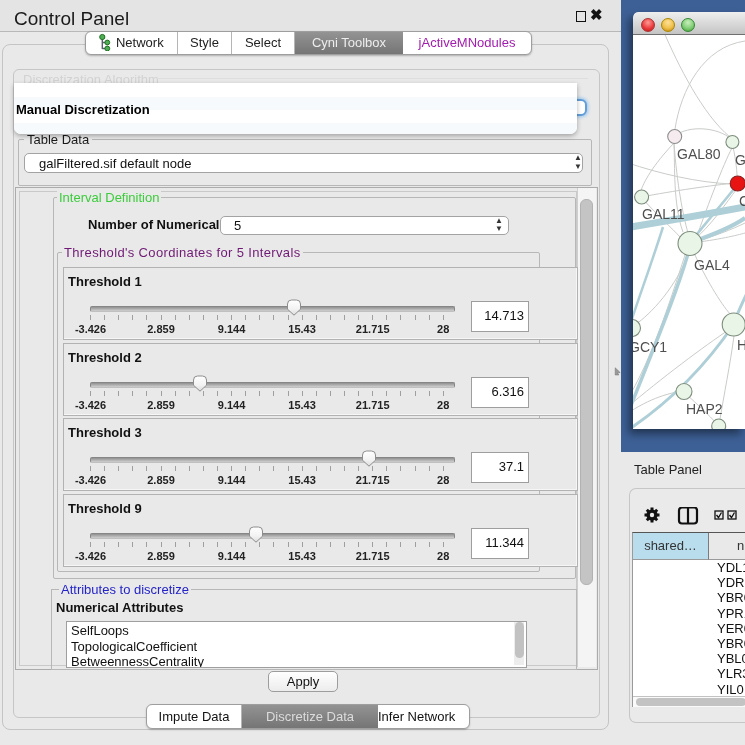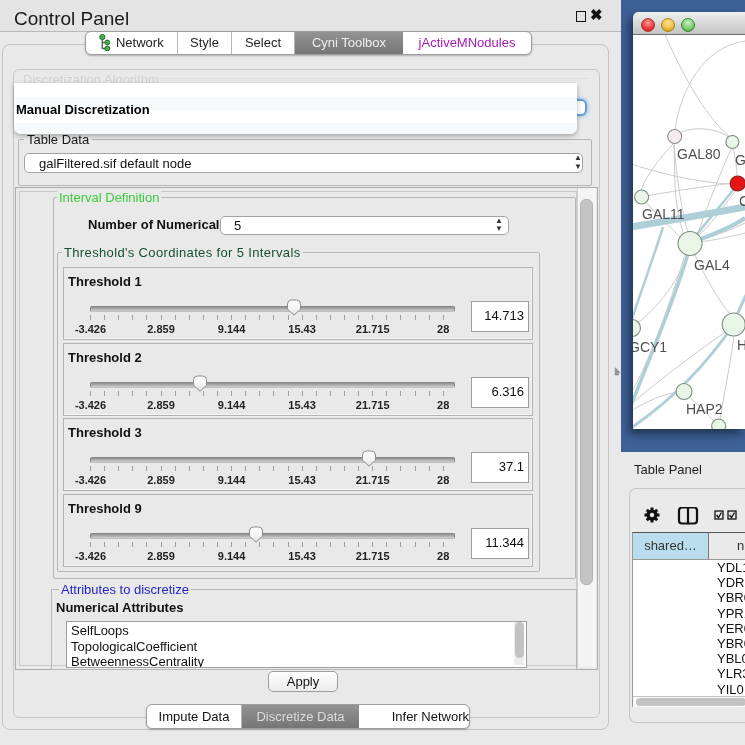--- a/index.html
+++ b/index.html
@@ -55,25 +55,25 @@
 <div class="abs" style="left:19px;top:191px;width:556px;height:473px;border:1px solid #c9c9c9;background:#e9e9e9;"></div>
 
 <div class="abs" style="left:53px;top:197px;width:521px;height:380px;border:1px solid #b7b7b7;border-radius:2px;"></div>
 <div class="lbl" style="left:57px;top:190px;font-size:13px;color:#3ccc3c;background:#e9e9e9;padding:0 2px;">Interval Definition</div>
 <div class="lbl" style="left:88px;top:217px;font-size:13px;font-weight:bold;color:#111;">Number of Numerical</div>
 <div class="abs" style="left:220px;top:216px;width:287px;height:17px;background:#fff;border:1px solid #a3a3a3;border-radius:5px;"></div>
 <div class="lbl" style="left:234px;top:218px;font-size:13px;color:#111;">5</div>
 <div class="lbl" style="left:495px;top:216.5px;font-size:8px;color:#333;line-height:8.5px;">▲<br>▼</div>
 
 <div class="abs" style="left:57px;top:252px;width:481px;height:318px;border:1px solid #b7b7b7;border-radius:2px;"></div>
-<div class="lbl" style="left:62px;top:245px;font-size:13px;color:#14532d;background:#e9e9e9;padding:0 2px;letter-spacing:0.35px;">Threshold's Coordinates for 5 Intervals</div>
+<div class="lbl" style="left:62px;top:245px;font-size:13px;color:#701a75;background:#e9e9e9;padding:0 2px;letter-spacing:0.35px;">Threshold's Coordinates for 5 Intervals</div>
 
 <style>
   .tpanel{position:absolute;left:63px;width:468px;height:71px;background:#e9e9e9;
-          border:1px solid #b2b2b2;box-shadow:inset -1px -1px 0 #f6f6f6;}
+          border:1px solid #b2b2b2;box-shadow:inset -1px -1px 0 #f6f6f6;padding-left:45px;}
   .tname{position:absolute;left:4px;top:6px;font-size:13px;font-weight:bold;color:#111;}
   .track{position:absolute;left:26px;top:38px;width:363px;height:4px;border-radius:2px;
          background:linear-gradient(#909090,#cfcfcf);border:1px solid #868686;border-bottom-color:#c0c0c0;}
   .ticks{position:absolute;left:26px;top:47px;width:354px;height:5px;
          background:repeating-linear-gradient(90deg,#9f9f9f 0,#9f9f9f 1px,transparent 1px,transparent 14.11px);}
   .tlabels{position:absolute;top:55px;left:0;width:100%;height:14px;text-align:right;}
   .tl{position:absolute;font-size:11px;font-weight:bold;color:#222;transform:translateX(-50%);}
   .vbox{position:absolute;left:407px;top:33px;width:52px;height:29px;background:#fff;
         border:1px solid #9e9e9e;font-size:13px;color:#111;text-align:right;line-height:28px;padding-right:4px;}
   .thumb{position:absolute;top:31px;}
@@ -166,22 +166,22 @@
 <div class="abs" style="left:66px;top:621px;width:459px;height:45px;background:#fff;border:1px solid #9f9f9f;overflow:hidden;">
   <div style="font-size:13px;color:#111;padding:1px 0 0 4px;line-height:15.5px;">SelfLoops<br>TopologicalCoefficient<br>BetweennessCentrality</div>
 </div>
 <div class="abs" style="left:514px;top:622px;width:10px;height:43px;background:#ededed;"></div>
 <div class="abs" style="left:514.5px;top:622px;width:9px;height:36px;background:#c2c2c2;border-radius:5px;"></div>
 
 <div class="abs" style="left:268px;top:671px;width:68px;height:19px;background:linear-gradient(#ffffff,#ececec);border:1px solid #9d9d9d;border-radius:5px;text-align:center;font-size:13px;line-height:19px;color:#111;">Apply</div>
 
 <div class="abs" style="left:146px;top:704px;width:322px;height:23px;background:#fff;border:1px solid #9e9e9e;border-radius:6px;box-shadow:0 1px 2px rgba(0,0,0,0.2);overflow:hidden;display:flex;">
   <div style="width:94px;text-align:center;font-size:13px;line-height:23px;color:#111;border-right:1px solid #b5b5b5;">Impute Data</div>
-  <div style="width:117px;text-align:center;font-size:13px;line-height:23px;color:#dcdcdc;background:linear-gradient(#939393,#757575);">Discretize Data</div>
-  <div style="flex:1;text-align:right;font-size:13px;line-height:23px;color:#111;border-radius:7px;">Infer Network</div>
+  <div style="width:136px;text-align:center;font-size:13px;line-height:23px;color:#dcdcdc;background:linear-gradient(#939393,#757575);">Discretize Data</div>
+  <div style="flex:1;text-align:left;font-size:13px;line-height:23px;color:#111;border-radius:7px;">Infer Network</div>
 </div>
 
 <div class="abs" style="left:14px;top:83px;width:563px;height:51px;background:#fff;border-radius:0 0 7px 7px;box-shadow:0 2px 5px rgba(0,0,0,0.3);overflow:hidden;z-index:30;">
   <div style="position:absolute;left:0;top:14px;width:100%;height:13px;background:#f7fafc;"></div>
   <div style="position:absolute;left:0;top:40px;width:100%;height:11px;background:#f7fafc;"></div>
   <div style="position:absolute;left:2px;top:19px;font-size:13px;font-weight:bold;color:#000;">Manual Discretization</div>
 </div>
 
 <svg class="abs" style="left:614px;top:367px;z-index:5;" width="7" height="9" viewBox="0 0 7 9">
   <path d="M1.2,8 L1.2,0.8 L6.2,5.6 L3.6,5.6 L4.8,8 Z" fill="#9a9a9a" stroke="#6f6f6f" stroke-width="0.5"></path>

